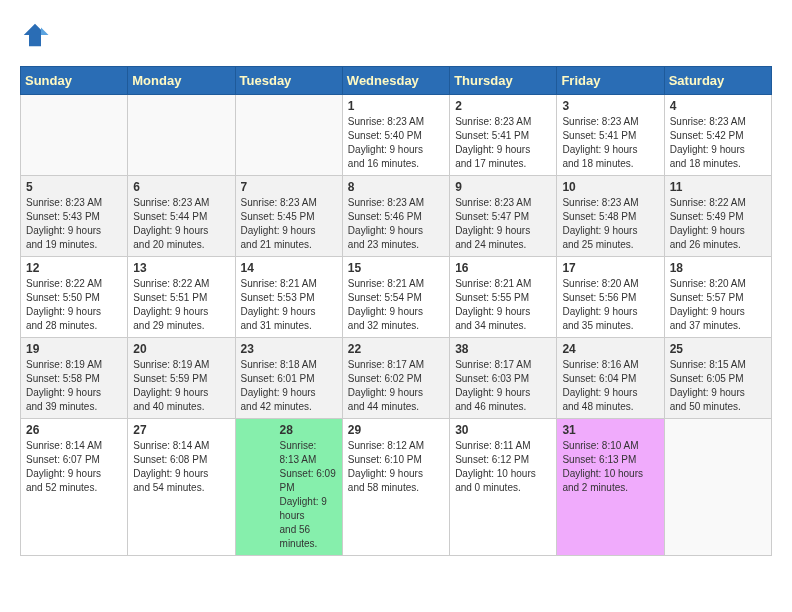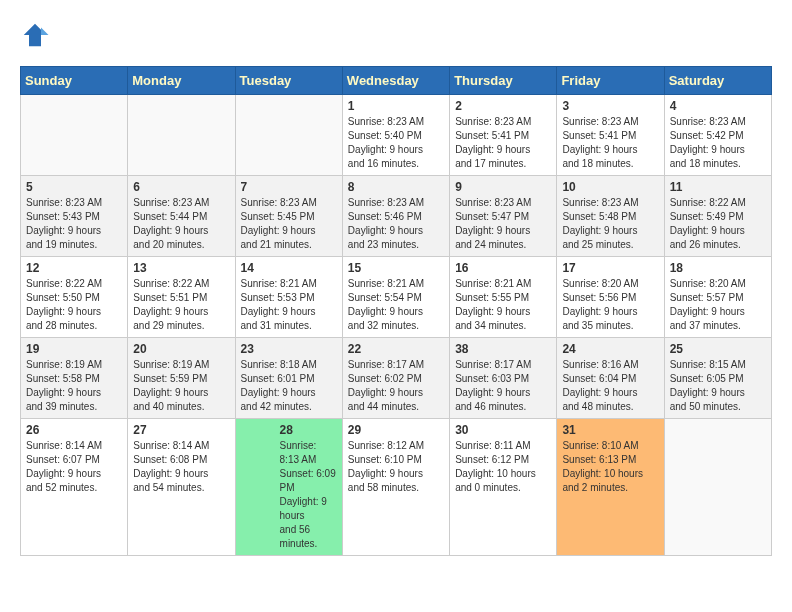--- a/index.html
+++ b/index.html
@@ -345,21 +345,21 @@
 Daylight: 9 hours
 and 58 minutes.</div>
         </td>
         <td style="background: rgb(255, 255, 255);">
           <span class="day-num">30</span>
           <div class="day-info" style="white-space: pre-line;">Sunrise: 8:11 AM
 Sunset: 6:12 PM
 Daylight: 10 hours
 and 0 minutes.</div>
         </td>
-        <td style="background: #fdba74;">
+        <td style="background: #f0abfc;">
           <span class="day-num">31</span>
           <div class="day-info" style="white-space: pre-line;">Sunrise: 8:10 AM
 Sunset: 6:13 PM
 Daylight: 10 hours
 and 2 minutes.</div>
         </td>
         <td class="empty-cell"></td>
       </tr>
     </tbody>
 </table>

